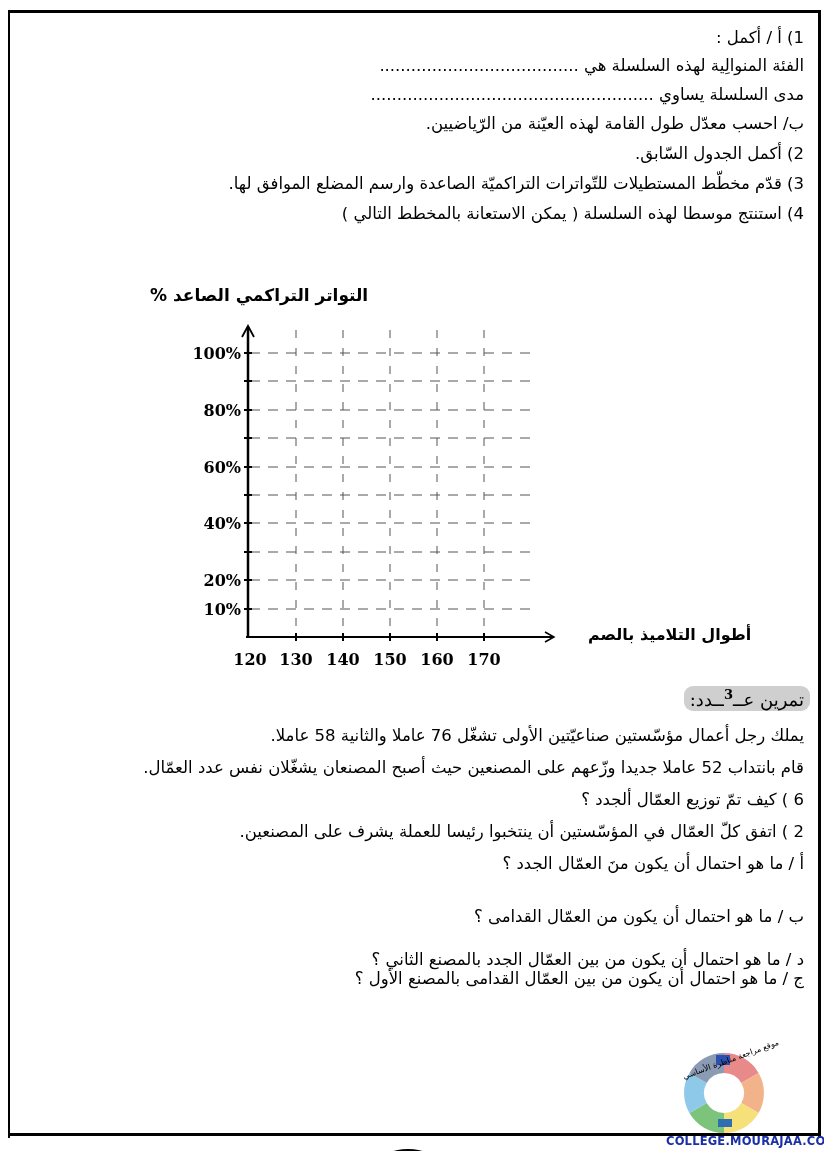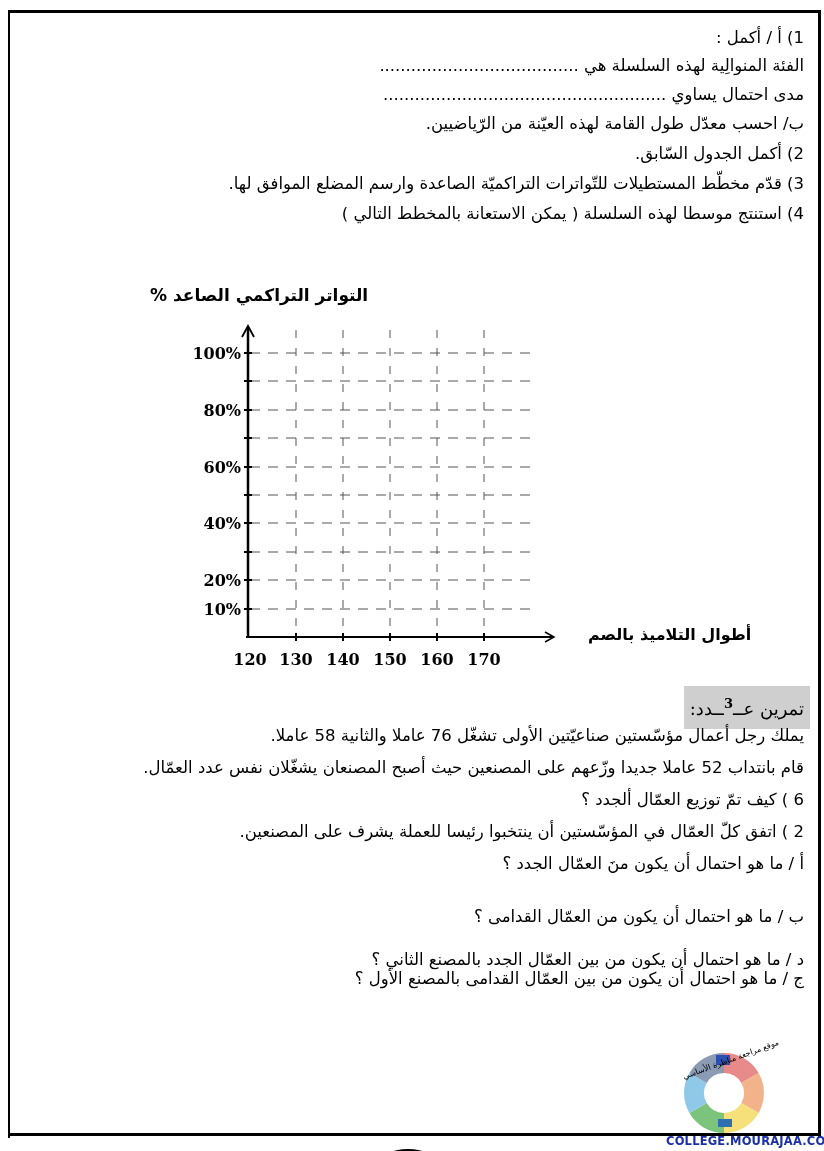--- a/index.html
+++ b/index.html
@@ -3,42 +3,42 @@
 <meta charset="utf-8">
 <style>
   html, body { margin:0; padding:0; background:#ffffff; }
   body { width:824px; height:1151px; position:relative; overflow:hidden;
          font-family:"DejaVu Sans", sans-serif; color:#000; }
   .frame { position:absolute; left:8px; top:10px; width:808px; height:1125px;
            border-top:3px solid #000; border-left:2px solid #000; border-right:3px solid #000; }
   .line { position:absolute; right:20px; direction:rtl; text-align:right; white-space:nowrap;
           font-family:"DejaVu Sans", sans-serif; font-weight:normal; font-size:16.5px; line-height:22px; }
   .ex-title { position:absolute; right:14px; top:686px; direction:rtl; background:#cfcfcf;
-              font-weight:normal; font-size:18px; padding:10px 6px; font-family:"DejaVu Serif", serif; }
+              font-weight:normal; font-size:18px; padding:1px 6px; font-family:"DejaVu Serif", serif;border-radius:9px; }
   .ex-title sup { font-size:13px; font-weight:bold; }
   .chart { position:absolute; left:0; top:0; }
   .axis-title-y { position:absolute; left:150px; top:285px; direction:rtl; font-weight:bold; font-size:17px; }
   .axis-title-x { position:absolute; left:588px; top:625px; direction:rtl; font-weight:bold; font-size:16px; }
   .bottom-rule { position:absolute; left:8px; top:1133px; width:811px; height:3px; background:#000; }
   .page-num { position:absolute; left:378px; top:1121px; width:56px; height:26px; border:2px solid #000;
               border-radius:50%; background:#fff; text-align:center; font-family:"DejaVu Serif", serif;
               font-size:17px; line-height:26px;margin-top:28px; }
   .site { position:absolute; left:666px; top:1134px; color:#1a2fa8; font-family:"DejaVu Sans", sans-serif;
           font-weight:bold; font-size:11.5px; letter-spacing:0.2px; }
   .logo { position:absolute; left:683px; top:1052px; width:82px; height:82px; }
   .logo-text { position:absolute; left:680px; top:1055px; font-size:8px; transform:rotate(-20deg); direction:rtl; }
 </style>
 </head>
 <body>
 
 <div class="frame"></div>
 
 <div class="line" style="top:27px;">1) أ / أكمل :</div>
 <div class="line" style="top:55px;">الفئة المنوالِية لهذه السلسلة هي ......................................</div>
-<div class="line" style="top:84px;">مدى احتمال يساوي ......................................................</div>
+<div class="line" style="top:84px;">مدى السلسلة يساوي ......................................................</div>
 <div class="line" style="top:113px;">ب/ احسب معدّل طول القامة لهذه العيّنة من الرّياضيين.</div>
 <div class="line" style="top:143px;">2) أكمل الجدول السّابق.</div>
 <div class="line" style="top:173px;">3) قدّم مخطّط المستطيلات للتّواترات التراكميّة الصاعدة وارسم المضلع الموافق لها.</div>
 <div class="line" style="top:203px;">4) استنتج موسطا لهذه السلسلة ( يمكن الاستعانة بالمخطط التالي )</div>
 
 <div class="axis-title-y">التواتر التراكمي الصاعد %</div>
 
 <svg class="chart" width="824" height="700">
   <g stroke="#555" stroke-width="1" stroke-dasharray="10,8" fill="none">
     <line x1="250" y1="353" x2="532" y2="353"></line>

